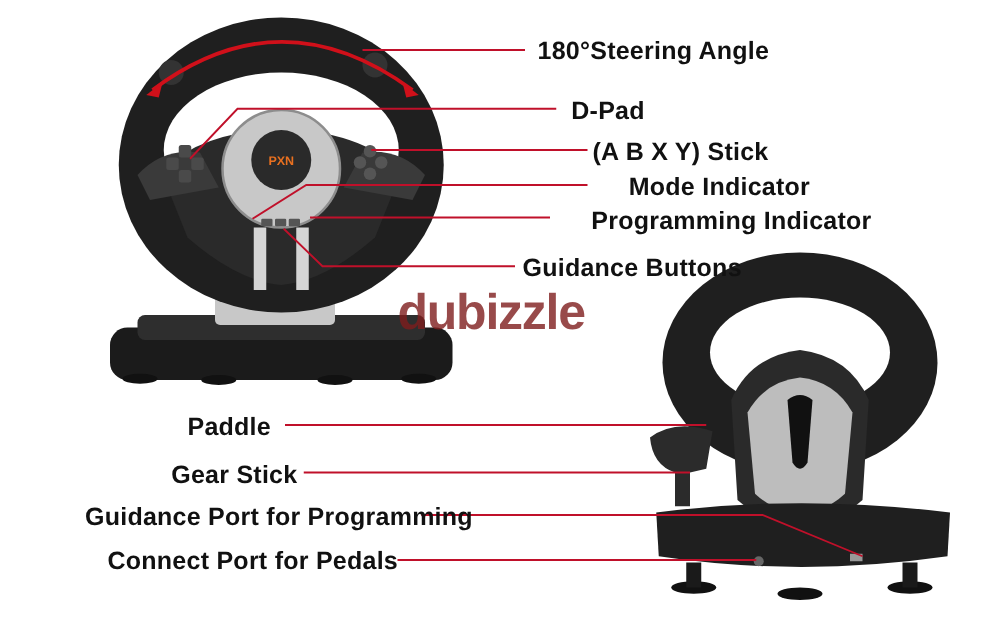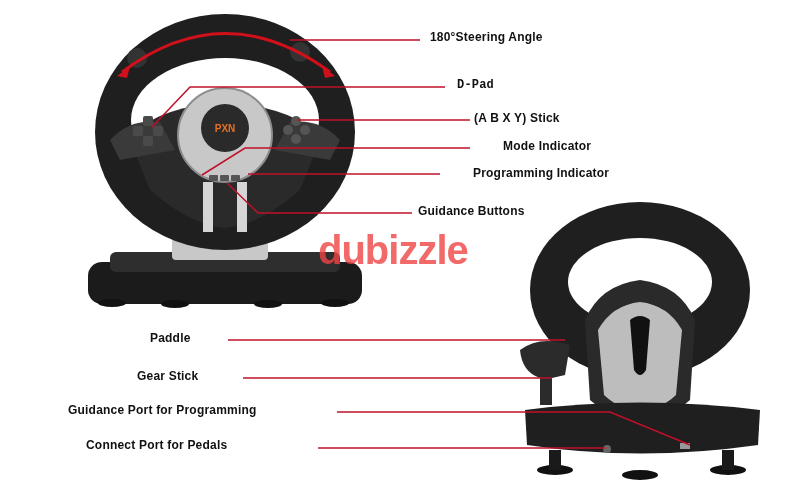--- a/index.html
+++ b/index.html
@@ -1,18 +1,18 @@
 <!DOCTYPE html>
 <html><head>
 <meta charset="utf-8">
 <style>
   html,body{margin:0;padding:0;background:#ffffff;}
   body{width:800px;height:495px;position:relative;overflow:hidden;font-family:"Liberation Sans",sans-serif;}
-  .label{position:absolute;font-weight:bold;font-size:12px;color:#111;white-space:nowrap;letter-spacing:0.2px;}
-  .wm{position:absolute;left:318px;top:228px;font-size:40px;color:#ef4444;font-weight:bold;letter-spacing:-1px;opacity:0.8;}
+  .label{position:absolute;font-weight:bold;font-size:20px;color:#111;white-space:nowrap;letter-spacing:0.2px;}
+  .wm{position:absolute;left:318px;top:228px;font-size:40px;color:#7f1d1d;font-weight:bold;letter-spacing:-1px;opacity:0.8;}
   svg{position:absolute;left:0;top:0;}
 </style>
 </head>
 <body>
 
 <svg width="800" height="495">
 
   <g>
     <rect x="88" y="262" width="274" height="42" rx="14" fill="#1b1b1b"></rect>
     <rect x="110" y="252" width="230" height="20" rx="6" fill="#2e2e2e"></rect>
@@ -89,21 +89,21 @@
     <polyline points="228,340 565,340"></polyline>
     <polyline points="243,378 552,378"></polyline>
     <polyline points="337,412 610,412 690,445"></polyline>
     <polyline points="318,448 605,448"></polyline>
   </g>
 </svg>
 
 <div class="wm">dubizzle</div>
 
 <div class="label" style="left:430px;top:30px;">180°Steering Angle</div>
-<div class="label" style="left:457px;top:78px;font-family:Liberation Mono, monospace;">D-Pad</div>
+<div class="label" style="left:457px;top:78px;">D-Pad</div>
 <div class="label" style="left:474px;top:111px;">(A B X Y) Stick</div>
 <div class="label" style="left:479px;top:139px;margin-left:24px;">Mode Indicator</div>
 <div class="label" style="left:473px;top:166px;">Programming Indicator</div>
 <div class="label" style="left:418px;top:204px;">Guidance Buttons</div>
 
 <div class="label" style="left:150px;top:331px;text-align:center;">Paddle</div>
 <div class="label" style="left:137px;top:369px;">Gear Stick</div>
 <div class="label" style="left:68px;top:403px;">Guidance Port for Programming</div>
 <div class="label" style="left:86px;top:438px;">Connect Port for Pedals</div>
 

